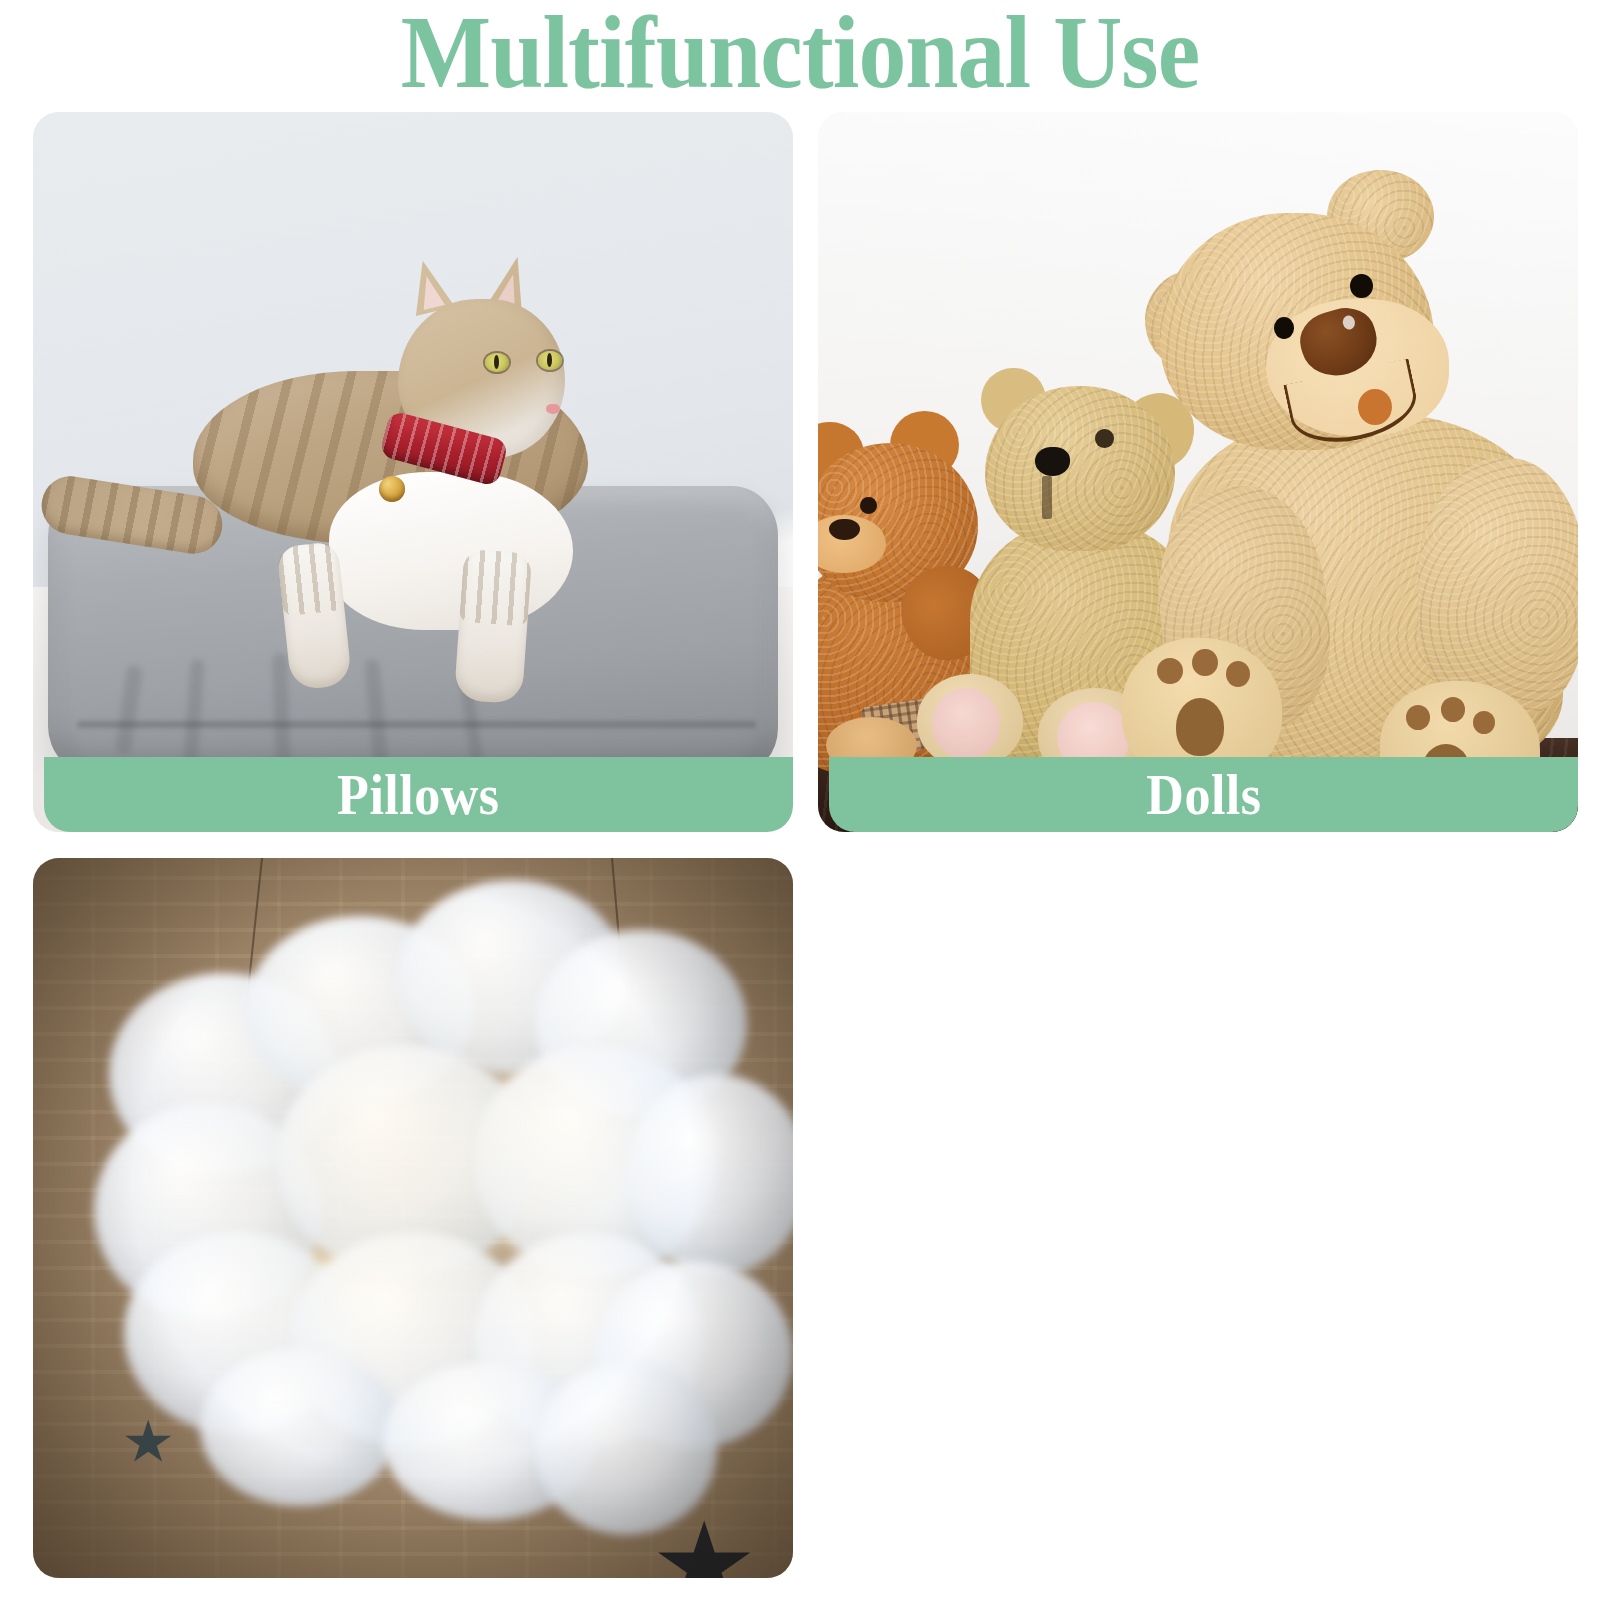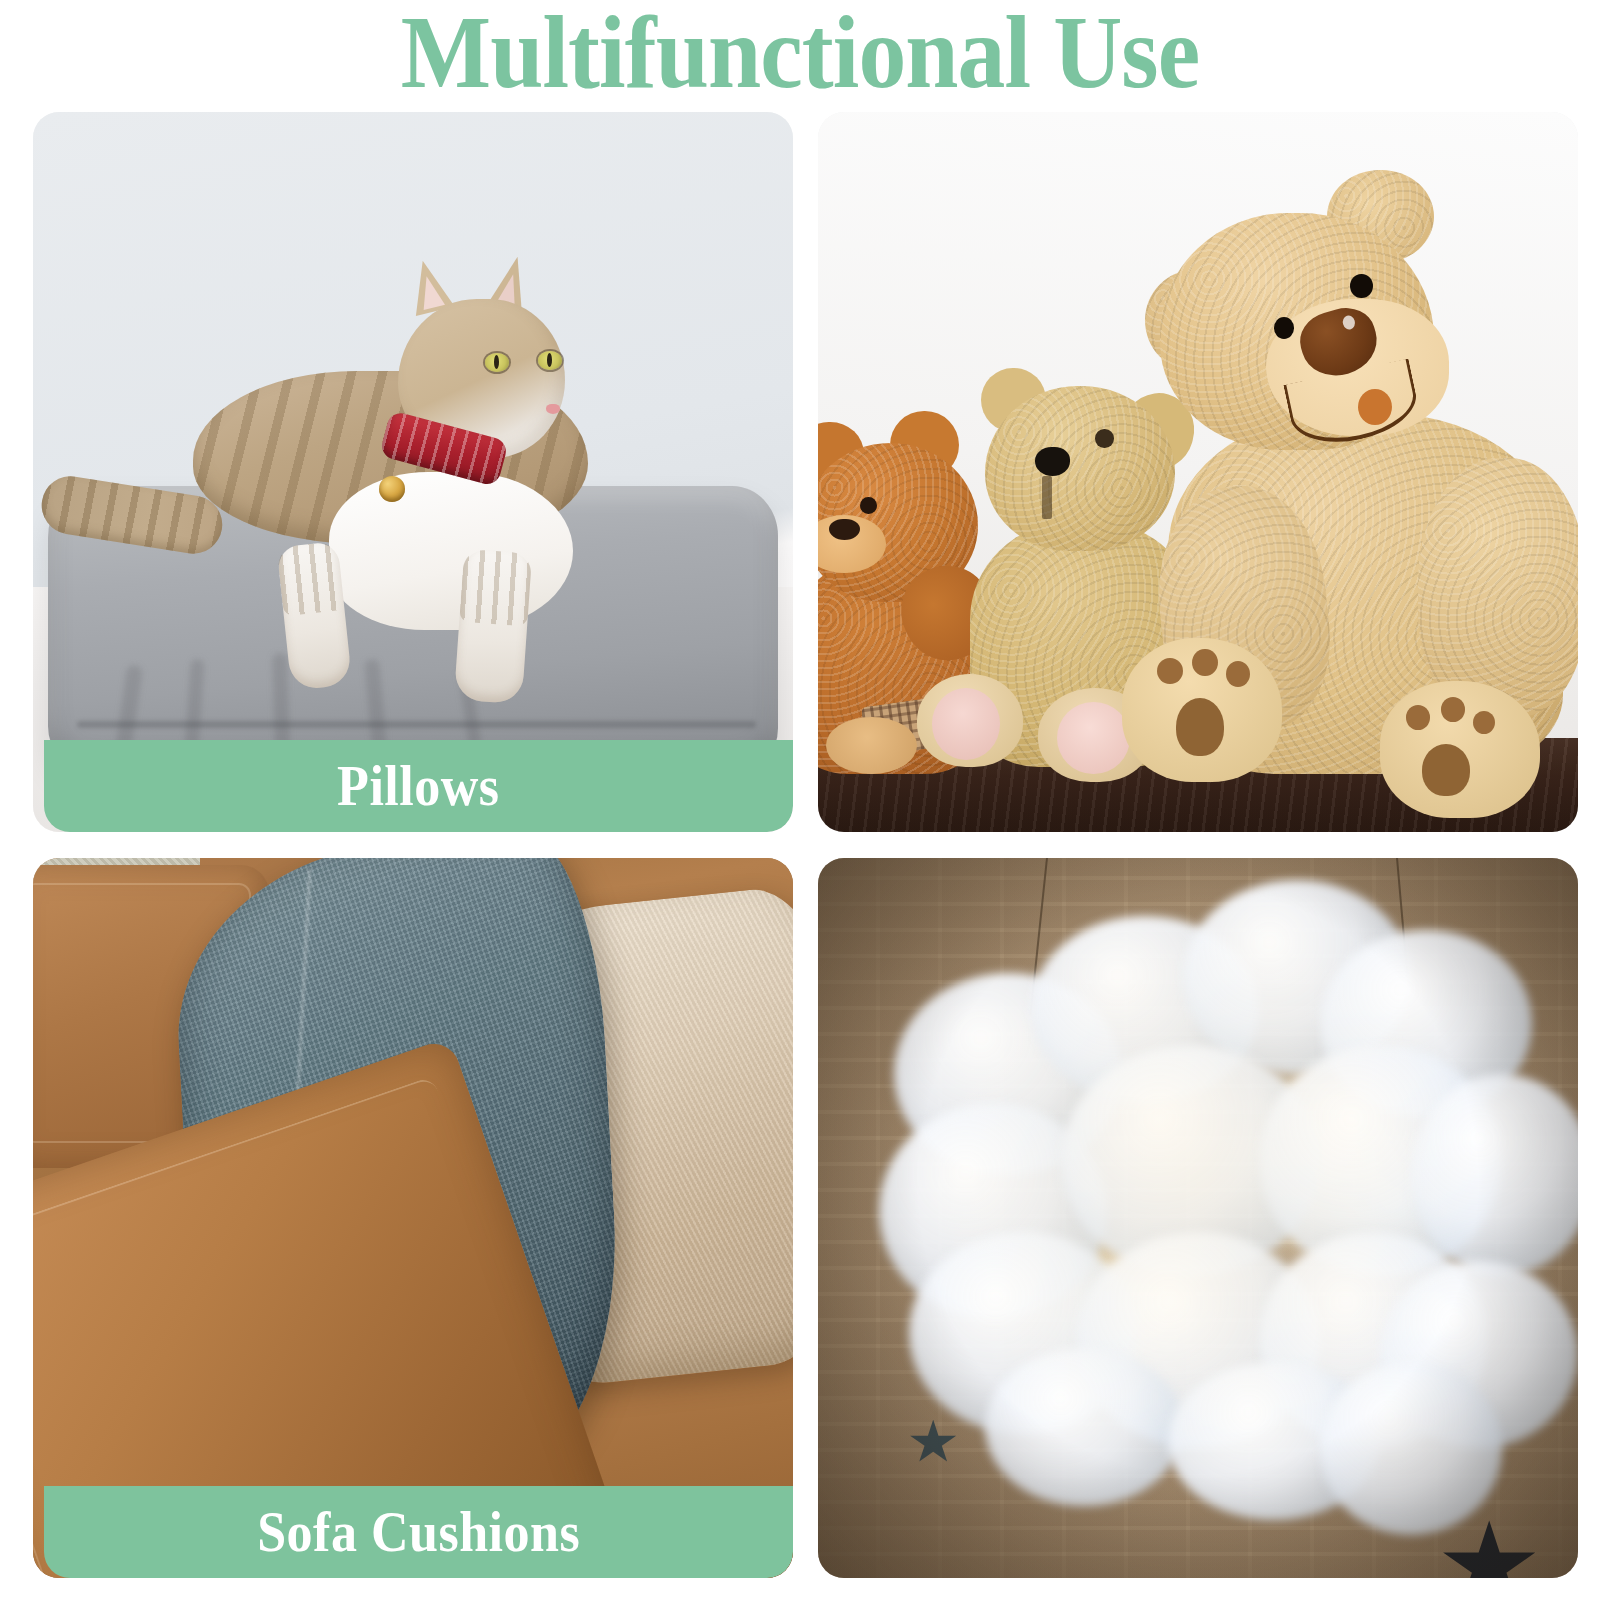--- a/index.html
+++ b/index.html
@@ -43,21 +43,21 @@
     border-radius:26px;
     overflow:hidden;
     background:#f2f3f4;
   }
   .photo{position:absolute;inset:0;overflow:hidden;}
 
   
   .caption{
     position:absolute;
     left:11px;right:0;bottom:0;
-    height:92px;
+    height:75px;
     background:#7ec39d;
     border-bottom-left-radius:26px;
     border-bottom-right-radius:26px;
     display:flex;align-items:center;justify-content:center;
     z-index:9;
     margin-top:44px;
   }
   .caption span{
     color:#ffffff;
     font-family:"Liberation Serif", serif;
@@ -413,36 +413,25 @@
           <div class="pad" style="left:44%;top:8%;width:16%;height:19%;"></div>
           <div class="pad" style="left:65%;top:16%;width:15%;height:18%;"></div>
         </div>
         <div class="bear bC-footR">
           <div class="padbig" style="left:26%;top:46%;width:30%;height:38%;"></div>
           <div class="pad" style="left:16%;top:18%;width:15%;height:18%;"></div>
           <div class="pad" style="left:38%;top:12%;width:15%;height:18%;"></div>
           <div class="pad" style="left:58%;top:22%;width:14%;height:17%;"></div>
         </div>
       </div>
-    </div>
-
-    <div class="card">
-      <div class="photo p3">
-        <div class="topwall"></div>
-        <div class="backcushR"></div>
-        <div class="backcushL"></div>
-        <div class="seat"></div>
-        <div class="cushBeige"></div>
-        <div class="cushBlue"></div>
-        <div class="armrest"></div>
-      </div>
       <div class="caption">
-        <span>Sofa Cushions</span>
+        <span>Dolls</span>
       </div>
     </div>
+
 
     <div class="card">
       <div class="photo p4">
         <div class="wire a"></div>
         <div class="wire b"></div>
 
         <div class="glow" style="left:52%;top:28%;width:30%;height:28%;"></div>
         <div class="glow" style="left:26%;top:50%;width:26%;height:24%;"></div>
         <div class="glow" style="left:66%;top:38%;width:20%;height:20%;"></div>
 

